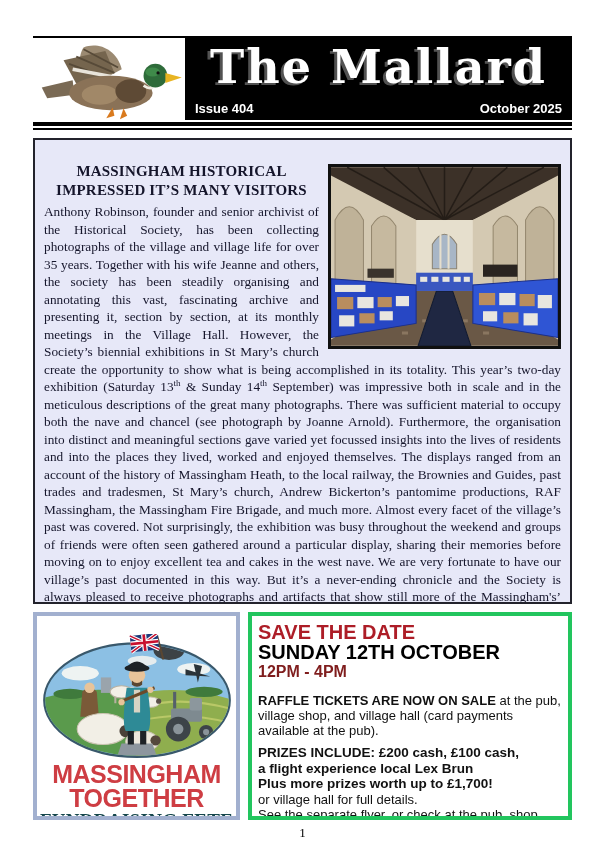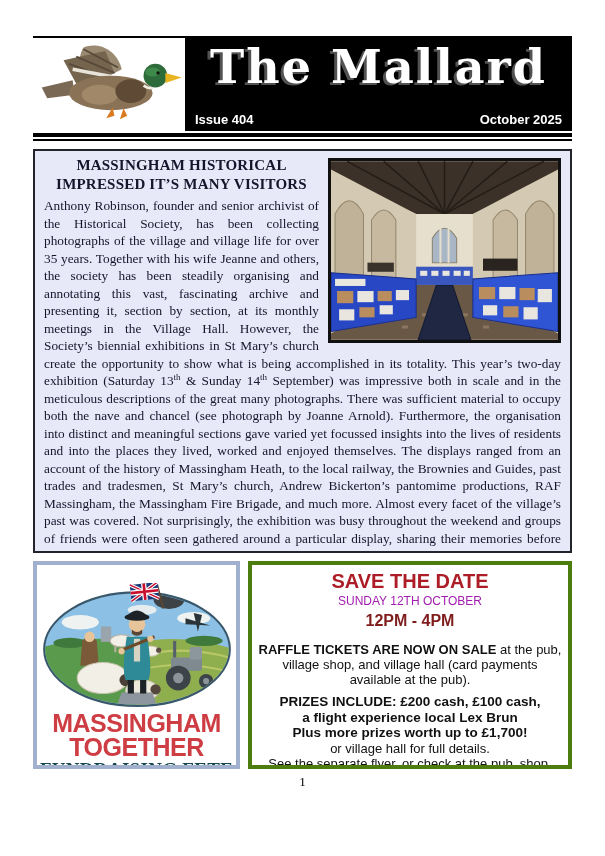--- a/index.html
+++ b/index.html
@@ -1,57 +1,57 @@
 <!DOCTYPE html>
 <html><head>
 <meta charset="utf-8">
 <style>
   * { margin:0; padding:0; box-sizing:border-box; }
   html,body { width:605px; height:856px; background:#ffffff; overflow:hidden;
     font-family:"Liberation Serif", serif; }
   .page { width:605px; height:856px; padding:0 33px; position:relative; }
 
   
-  .header { display:flex; margin-top:36px; height:95px; }
+  .header { display:flex; margin-top:36px; height:84px; }
   .duck-area { width:152px; position:relative; border-top:2px solid #000; background:#fff; }
   .duck-area svg { position:absolute; left:2px; top:4px; }
   .masthead { flex:1; background:#000; color:#fff; position:relative; }
   .mast-title { text-align:center; font-family:"DejaVu Serif", serif; font-weight:bold;
     font-size:46px; line-height:58px; margin-top:2px; letter-spacing:2px;
     text-shadow:-3px 2px 0 rgba(150,150,150,.55); }
   .mast-issue { position:absolute; left:10px; bottom:4px; font-family:"Liberation Sans",sans-serif;
     font-weight:bold; font-size:13px; }
   .mast-date { position:absolute; right:10px; bottom:4px; font-family:"Liberation Sans",sans-serif;
     font-weight:bold; font-size:13px; }
   .double-rule { margin-top:2px; }
   .double-rule .r1 { height:4px; background:#000; }
   .double-rule .r2 { height:2px; background:#000; margin-top:2px; }
 
   
-  .article-box { margin-top:8px; height:404px; background:#e7e8f8; border:2px solid #23232c;
-    padding:5px 9px 4px 9px; color:#15152b; overflow:hidden; }
+  .article-box { margin-top:8px; height:466px; background:#e7e8f8; border:2px solid #23232c;
+    padding:22px 9px 4px 9px; color:#15152b; overflow:hidden; }
   .photo-wrap { float:right; width:233px; height:185px; border:3px solid #101010;
     margin:2px 0 6px 9px; background:#d9d0bd; }
   .headline { text-align:center; font-weight:bold; font-size:15px; line-height:19px;
     letter-spacing:.2px; }
   .body-text { margin-top:3px; text-align:justify; font-size:13.3px; line-height:17.5px; }
   .body-text sup { font-size:9px; vertical-align:super; line-height:0; }
 
   
   .bottom-row { display:flex; gap:8px; margin-top:8px; height:208px; }
   .fete-box { width:207px; border:4px solid #a2b0cf; background:#fff; text-align:center;
     overflow:hidden; padding-top:18px; }
   .fete-title { font-family:"Liberation Sans",sans-serif; font-weight:bold; font-size:25px;
     line-height:24px; color:#ce3d43; letter-spacing:-.5px; }
   .fete-sub { font-family:"Liberation Serif",serif; font-weight:bold; font-size:19px;
     line-height:21px; color:#15464b; letter-spacing:.3px; }
-  .std-box { flex:1; border:4px solid #4d7c0f; background:#fff; text-align:center;
+  .std-box { flex:1; border:4px solid #22c55e; background:#fff; 
     font-family:"Liberation Sans",sans-serif; padding:5px 6px; overflow:hidden; color:#111; }
   .std-title { font-size:20px; font-weight:bold; color:#ad1d27; line-height:22px; }
-  .std-line2 { font-size:12px; font-weight:normal; color:#a21caf; line-height:19px; }
+  .std-line2 { font-size:20px; font-weight:bold; color:#000000; line-height:19px; }
   .std-line3 { font-size:16px; font-weight:bold; color:#7f1d1d; line-height:19px; }
   .std-raffle { font-size:13px; line-height:15px; margin-top:12px; }
   .std-raffle .b { font-weight:bold; }
   .std-prizes { margin-top:7px; font-size:13.5px; font-weight:bold; line-height:15.5px; }
   .std-details { font-size:13px; line-height:15px; }
   .std-proceeds { font-size:13.5px; font-weight:bold; line-height:15.5px; }
 
   .page-number { text-align:center; font-size:13px; margin-top:5px; }
 </style>
 </head>

